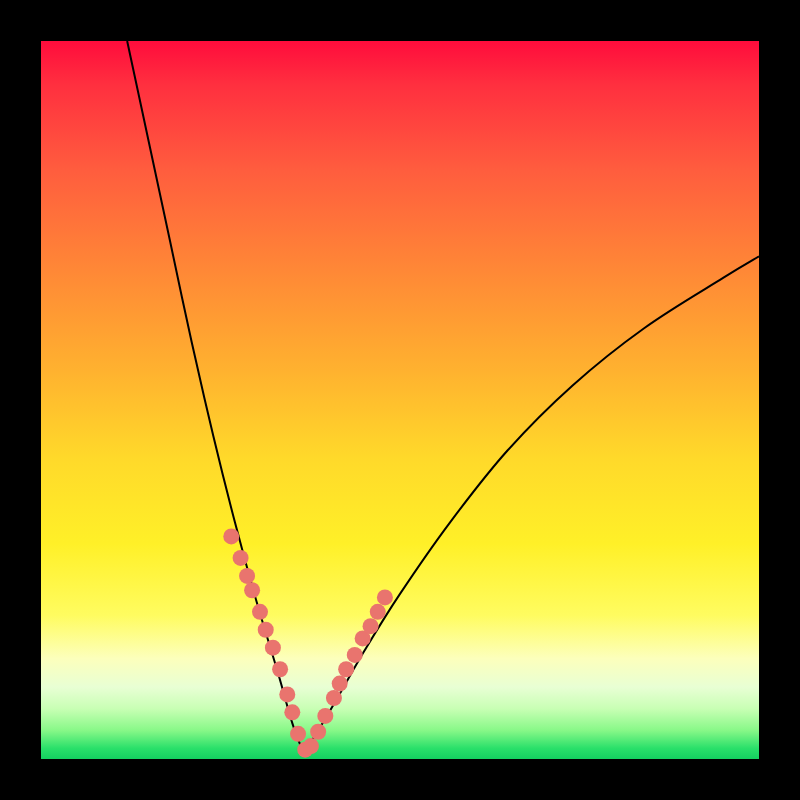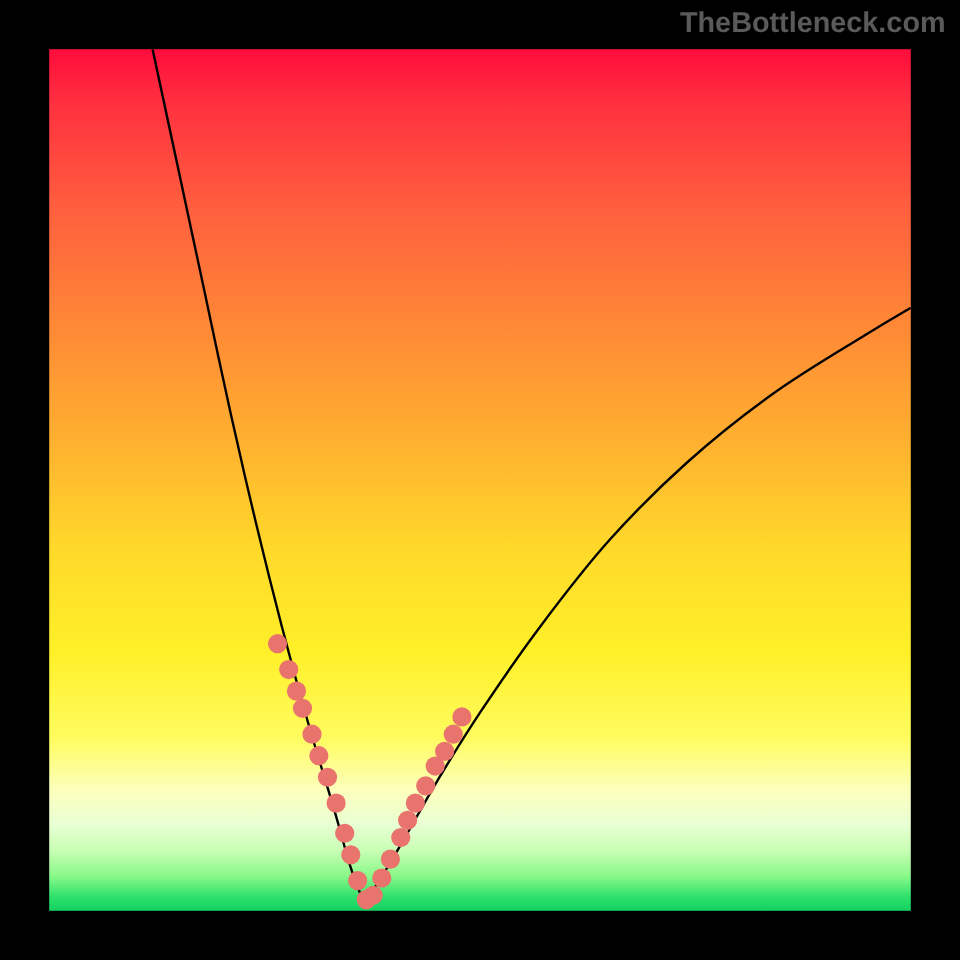--- a/index.html
+++ b/index.html
@@ -66,21 +66,20 @@
   }
   .dot {
     fill: #e9746e;
     stroke: none;
   }
 </style>
 </head>
 <body>
 
 <div class="frame">
-  <div class="watermark">TheBottleneck.com</div>
 
   <div class="plot-area">
     <svg class="curves" viewBox="0 0 718 718" preserveAspectRatio="none">
       <path id="left-branch-path" class="curve-line" d="M 86.16 0.00 C 90.04 18.09, 99.95 64.33, 107.70 100.52 C 115.45 136.71, 121.49 164.85, 129.24 201.04 C 136.99 237.23, 143.03 266.67, 150.78 301.56 C 158.53 336.45, 164.57 362.59, 172.32 394.90 C 180.07 427.21, 186.11 451.33, 193.86 481.06 C 201.61 510.79, 207.65 532.90, 215.40 560.04 C 223.15 587.18, 230.48 609.87, 236.94 631.84 C 243.40 653.81, 246.78 667.88, 251.30 682.10 C 255.82 696.32, 260.13 705.65, 262.07 710.82"></path>
       <path id="right-branch-path" class="curve-line" d="M 262.07 710.82 C 264.01 708.24, 267.02 705.51, 272.84 696.46 C 278.66 687.41, 285.33 676.07, 294.38 660.56 C 303.43 645.05, 311.47 629.69, 323.10 610.30 C 334.73 590.91, 343.49 576.12, 359.00 552.86 C 374.51 529.60, 389.87 506.91, 409.26 481.06 C 428.65 455.21, 444.73 433.82, 466.70 409.26 C 488.67 384.70, 506.76 366.61, 531.32 344.64 C 555.88 322.67, 575.98 306.59, 603.12 287.20 C 630.26 267.81, 661.42 249.86, 682.10 236.94 C 702.78 224.02, 711.54 219.28, 718.00 215.40"></path>
       <g id="dots-group">
           <circle cx="190.27" cy="495.42" r="8" class="dot"></circle>
           <circle cx="199.60" cy="516.96" r="8" class="dot"></circle>
           <circle cx="206.07" cy="534.91" r="8" class="dot"></circle>
           <circle cx="211.09" cy="549.27" r="8" class="dot"></circle>

